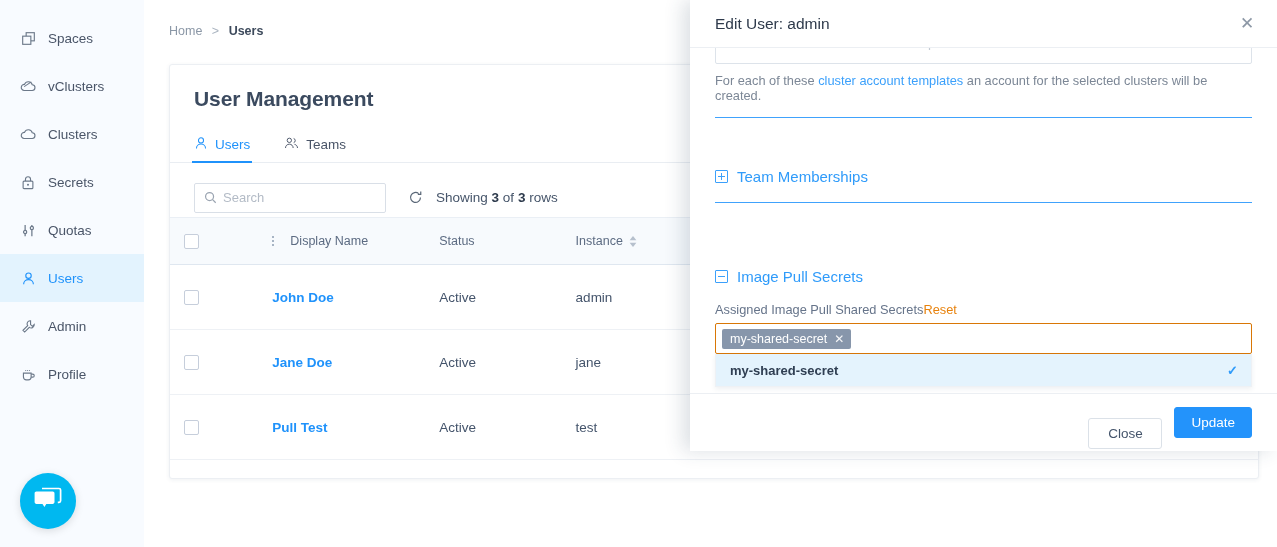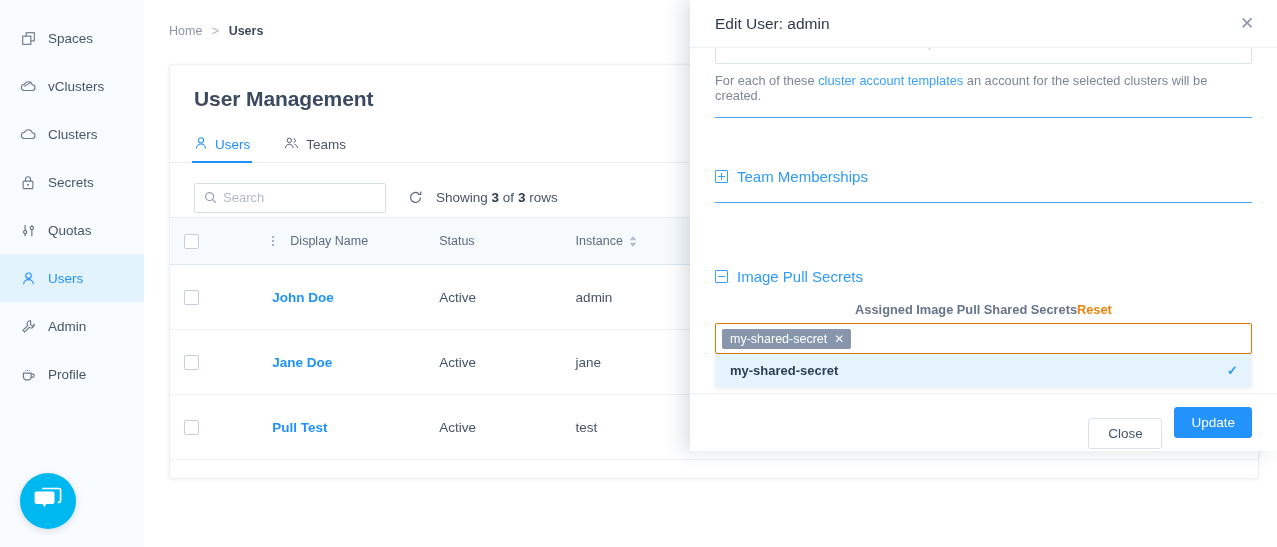--- a/index.html
+++ b/index.html
@@ -210,23 +210,22 @@
     content: ""; position: absolute; left: 2px; right: 2px; top: 5px;
     height: 1px; background: #3ba0fb;
   }
   .toggle-sq.plus::after {
     content: ""; position: absolute; top: 2px; bottom: 2px; left: 5px;
     width: 1px; background: #3ba0fb;
   }
   .section-label { font-size: 15px; color: #2f9bfa; }
 
   .field-row {
-    display: flex; align-items: center; justify-content: center;
+    display: flex; align-items: center; justify-content: flex-start;
     padding-bottom: 6px;
-    font-weight: bold;
   }
   .field-label { font-size: 12.8px; color: #66748a; }
   .reset-link { font-size: 12.8px; color: #e8820c; cursor: pointer; }
 
   .tag-input {
     border: 1.5px solid #d97706; border-radius: 2px;
     height: 31px; display: flex; align-items: center;
     padding: 0 6px; background: #fff;
   }
   .tag {

